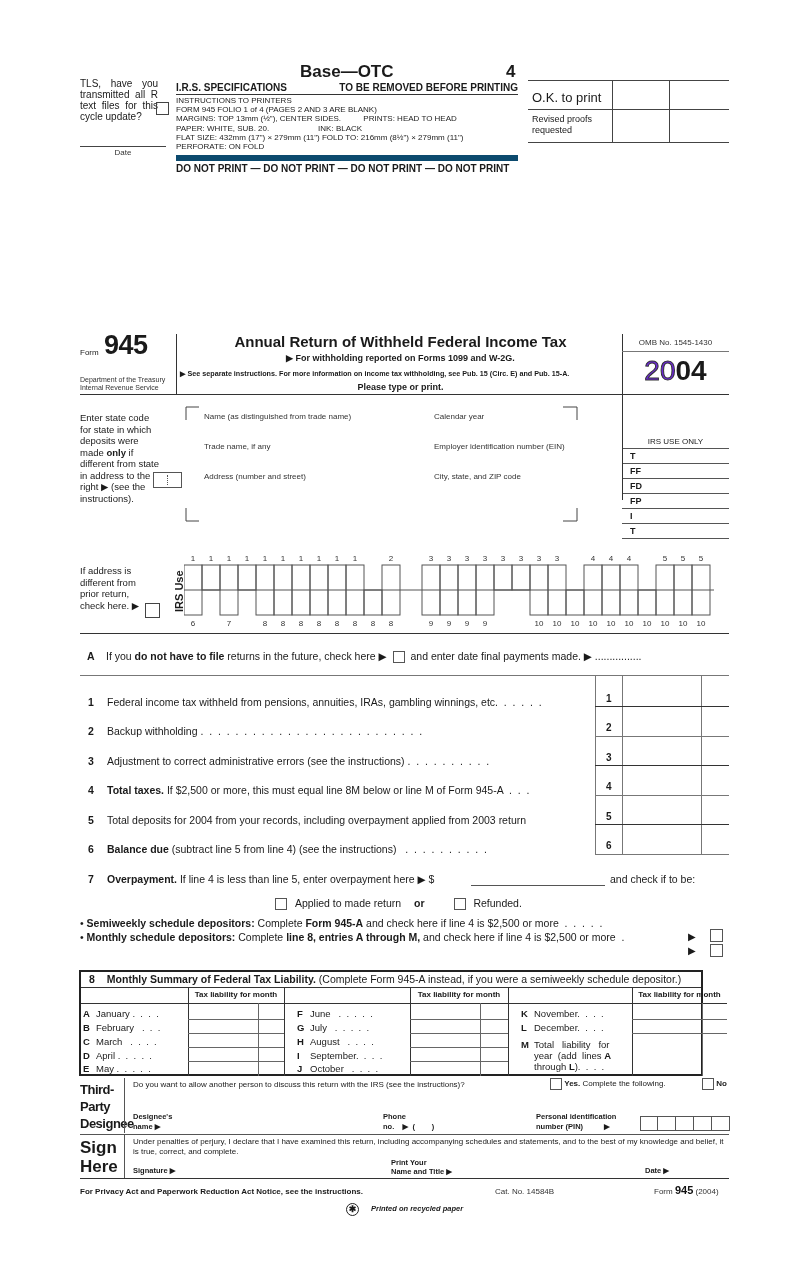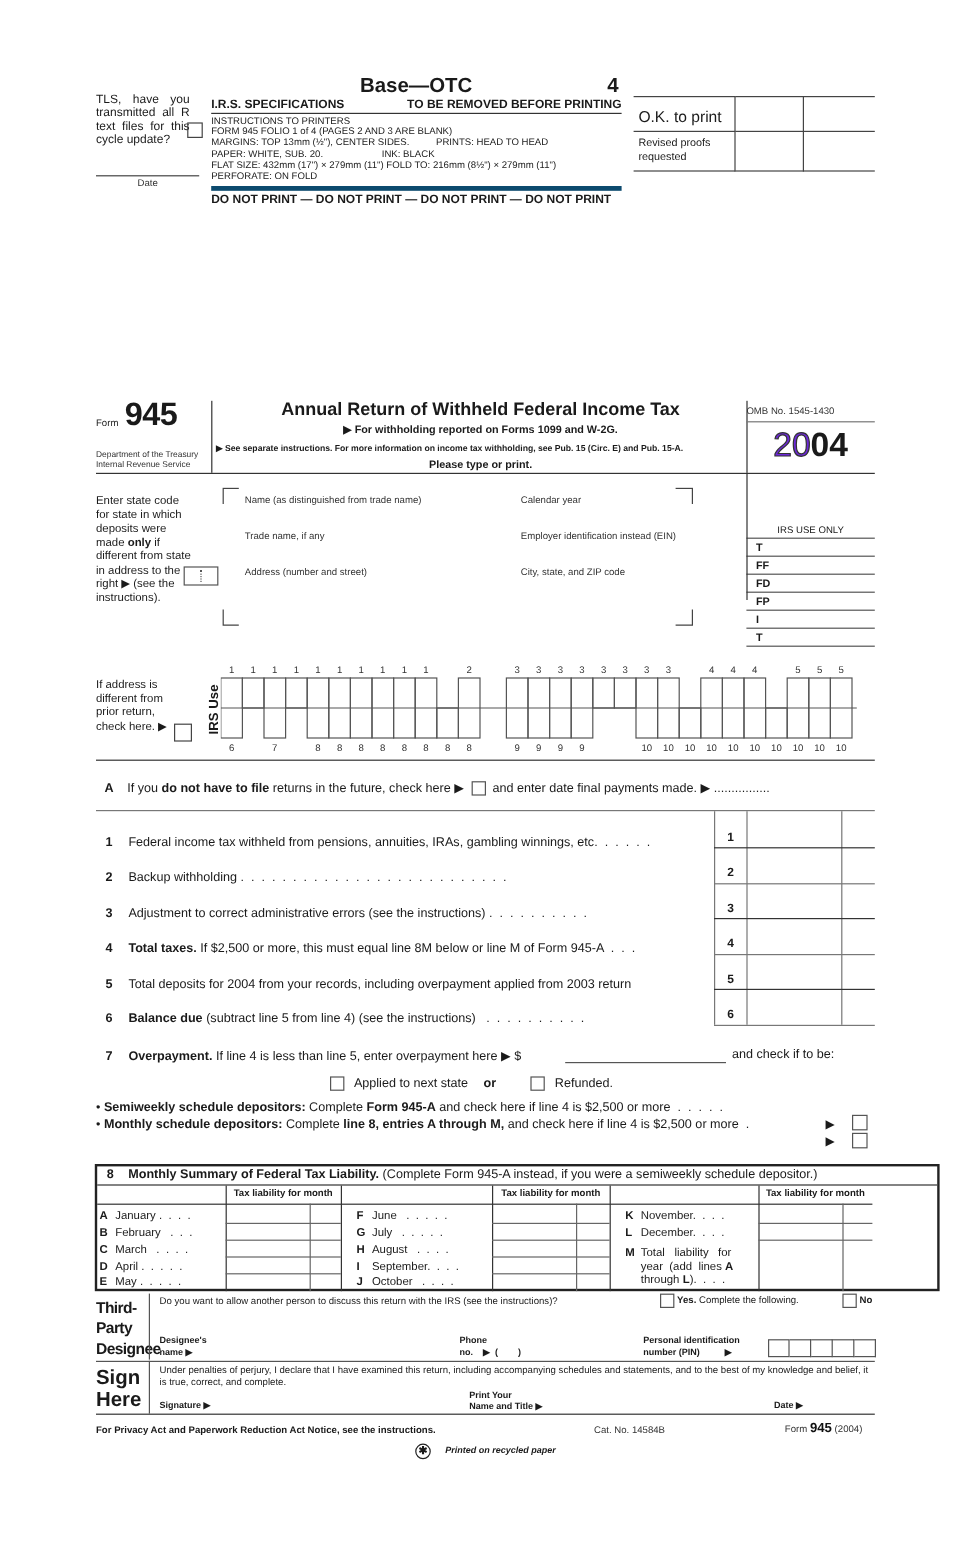--- a/index.html
+++ b/index.html
@@ -14,40 +14,40 @@
   
   .tls { left: 80px; top: 78px; width: 78px; font-size: 10px; line-height: 11px; text-align: justify; }
   .tls-box { left: 156px; top: 102px; width: 13px; height: 13px; border: 1px solid #444; }
   .date-line { left: 80px; top: 146px; width: 86px; border-top: 1px solid #444; }
   .date-label { left: 80px; top: 148px; width: 86px; text-align: center; font-size: 8px; color: #333; }
   .base-title { left: 300px; top: 62px; font-size: 17px; font-weight: bold; }
   .base-num { left: 506px; top: 62px; font-size: 17px; font-weight: bold; }
   .spec-head { left: 176px; top: 82px; width: 342px; border-bottom: 1px solid #333; font-size: 10px; font-weight: bold; display: flex; justify-content: space-between; padding-bottom: 1px; }
   .spec-lines { left: 176px; top: 96px; width: 342px; font-size: 8px; line-height: 9.2px; color: #222; }
   .spec-lines div { white-space: nowrap; }
-  .spec-foot { left: 176px; top: 155px; width: 342px; border-top: 4px solid #0c4a6e; font-size: 10px; font-weight: bold; padding-top: 2px; white-space: nowrap; }
+  .spec-foot { left: 176px; top: 155px; width: 342px; border-top: 6px solid #0c4a6e; font-size: 10px; font-weight: bold; padding-top: 2px; white-space: nowrap; }
 
   .approval { left: 528px; top: 80px; width: 201px; border-collapse: collapse; font-size: 9px; }
   .approval td { border: 1px solid #444; border-left: none; vertical-align: top; }
   .approval tr:first-child td { font-size: 13px; height: 23px; padding: 3px 4px 0 4px; }
   .approval .c1 { width: 84px; padding: 2px 4px; }
   .approval .c2 { width: 57px; text-align: center; }
   .approval .c3 { text-align: center; border-right: none; }
   .approval tr.r2 td { height: 29px; padding-top: 9px; }
   .approval tr.r3 td { height: 33px; padding-top: 4px; line-height: 11px; }
 
   
   .form-label { left: 80px; top: 348px; font-size: 8px; }
   .form-num { left: 104px; top: 330px; font-size: 27px; font-weight: bold; letter-spacing: -0.5px; }
   .dept { left: 80px; top: 376px; font-size: 7px; line-height: 8px; color: #333; }
   .title-main { left: 178px; top: 333px; width: 445px; text-align: center; font-size: 15px; font-weight: bold; }
   .title-sub { left: 178px; top: 353px; width: 445px; text-align: center; font-size: 9px; font-weight: bold; }
   .title-see { left: 180px; top: 369px; width: 440px; font-size: 7.2px; font-weight: bold; white-space: nowrap; }
   .title-type { left: 178px; top: 382px; width: 445px; text-align: center; font-size: 9px; font-weight: bold; }
-  .omb { left: 622px; top: 338px; width: 107px; text-align: left; font-size: 8px; color: #333; }
+  .omb { left: 622px; top: 338px; width: 107px; text-align: center; font-size: 8px; color: #333; }
   .year { left: 622px; top: 355px; width: 107px; text-align: center; font-size: 28px; font-weight: bold; line-height: 32px; }
   .year .out { color: #6d28d9; -webkit-text-stroke: 1px #333; font-weight: normal; }
 
   .irs-only { left: 622px; top: 397px; width: 107px; font-size: 8px; margin-top: 40px; }
   .irs-only .h { text-align: center; border-bottom: 1px solid #555; height: 12px; }
   .irs-only .r { height: 15px; border-bottom: 1px solid #555; font-weight: bold; font-size: 9px; padding: 2px 0 0 8px; }
 
   
   .state-text { left: 80px; top: 412px; width: 82px; font-size: 9.5px; line-height: 11.5px; }
   .state-box { left: 153px; top: 472px; width: 29px; height: 16px; border: 1px solid #555; }
@@ -63,21 +63,21 @@
   .lineA { left: 80px; top: 650px; width: 650px; font-size: 10.5px; white-space: nowrap; }
 
   
   .line { position: absolute; left: 88px; font-size: 10.5px; white-space: nowrap; }
   .line .n { display: inline-block; width: 19px; font-weight: bold; }
   .lnum { position: absolute; left: 606px; font-size: 10px; font-weight: bold; }
 
   .bullets { left: 80px; top: 916px; font-size: 10.5px; line-height: 14px; white-space: nowrap; }
 
   
-  .sec8 { left: 79px; top: 970px; width: 704px; height: 106px; border: 2px solid #222; padding-left: 28px; }
+  .sec8 { left: 79px; top: 970px; width: 624px; height: 106px; border: 2px solid #222; padding-left: 28px; }
   .sec8-head { position: absolute; left: 0; top: 0; width: 100%; height: 16px; border-bottom: 1px solid #333; font-size: 10.5px; padding: 1px 0 0 8px; white-space: nowrap; }
   .month { position: absolute; font-size: 9.5px; white-space: nowrap; }
   .month .L { display: inline-block; width: 13px; font-weight: bold; }
   .th8 { position: absolute; font-size: 8px; font-weight: bold; text-align: center; top: 18px; }
 
   
   .tp-title { left: 80px; top: 1081px; font-size: 13px; line-height: 17px; font-weight: bold; letter-spacing: -0.5px; }
   .sign-title { left: 80px; top: 1138px; font-size: 17px; line-height: 19px; font-weight: bold; }
   .small { font-size: 8px; }
   .tiny { font-size: 7.5px; }
@@ -158,21 +158,21 @@
 
 <svg class="abs" style="left:185px; top:406px;" width="395" height="118">
   <path d="M1 14 V1 H14" fill="none" stroke="#444" stroke-width="1"></path>
   <path d="M378 1 H392 V14" fill="none" stroke="#444" stroke-width="1"></path>
   <path d="M1 102 V115 H14" fill="none" stroke="#444" stroke-width="1"></path>
   <path d="M378 115 H392 V102" fill="none" stroke="#444" stroke-width="1"></path>
 </svg>
 <div class="abs field-label" style="left:204px; top:412px;">Name (as distinguished from trade name)</div>
 <div class="abs field-label" style="left:434px; top:412px;">Calendar year</div>
 <div class="abs field-label" style="left:204px; top:442px;">Trade name, if any</div>
-<div class="abs field-label" style="left:434px; top:442px;">Employer identification instead (EIN)</div>
+<div class="abs field-label" style="left:434px; top:442px;">Employer identification number (EIN)</div>
 <div class="abs field-label" style="left:204px; top:472px;">Address (number and street)</div>
 <div class="abs field-label" style="left:434px; top:472px;">City, state, and ZIP code</div>
 
 <div class="abs addr-text">If address is different from prior return, check here. ▶</div>
 <div class="abs addr-box"></div>
 <div class="abs irs-use-label" style="left:173px; top:612px;">IRS Use</div>
 
 <svg class="abs" style="left:184px; top:550px;" width="546" height="80">
   <g stroke="#555" stroke-width="1" fill="none">
 
@@ -293,21 +293,21 @@
 <div class="lnum" style="top:811px;">5</div>
 <div class="lnum" style="top:840px;">6</div>
 <div class="abs" style="left:623px; top:677px; width:78px; height:177px;"></div>
 <div class="abs" style="left:702px; top:677px; width:27px; height:177px;"></div>
 
 <div class="line" style="top:873px;"><span class="n">7</span><b>Overpayment.</b><span> If line 4 is less than line 5, enter overpayment here ▶ $</span></div>
 <div class="hline" style="left:471px; top:885px; width:134px; border-color:#555;"></div>
 <div class="abs" style="left:610px; top:873px; font-size:10.5px;">and check if to be:</div>
 <div class="abs" style="left:275px; top:897px; font-size:10.5px; white-space:nowrap;">
   <span class="box"></span>
-  <span style="margin-left:5px;">Applied to next state</span>
+  <span style="margin-left:5px;">Applied to made return</span>
   <b style="margin:0 26px 0 10px;">or</b>
   <span class="box"></span>
   <span style="margin-left:5px;">Refunded.</span>
 </div>
 
 <div class="abs bullets">
   <div>• <b>Semiweekly schedule depositors:</b><span> Complete </span><b>Form 945-A</b><span style="white-space:pre"> and check here if line 4 is $2,500 or more  .  .  .  .  .</span></div>
   <div>• <b>Monthly schedule depositors:</b><span> Complete </span><b>line 8, entries A through M,</b><span style="white-space:pre"> and check here if line 4 is $2,500 or more  .</span></div>
 </div>
 <div class="abs" style="left:688px; top:931px; font-size:10px;">▶</div>

